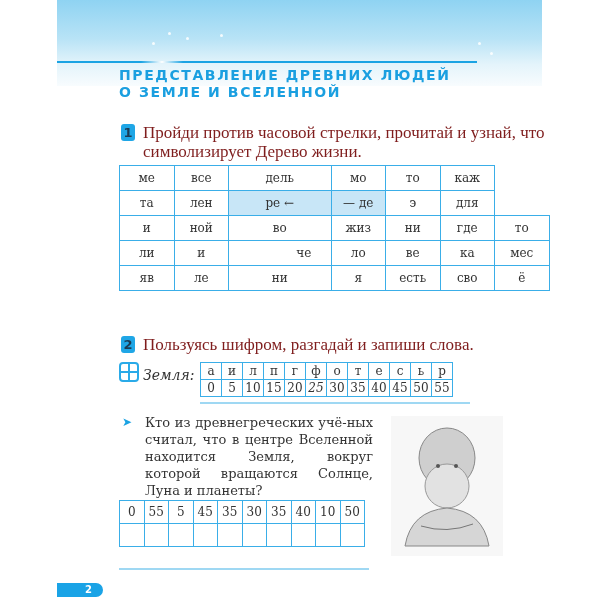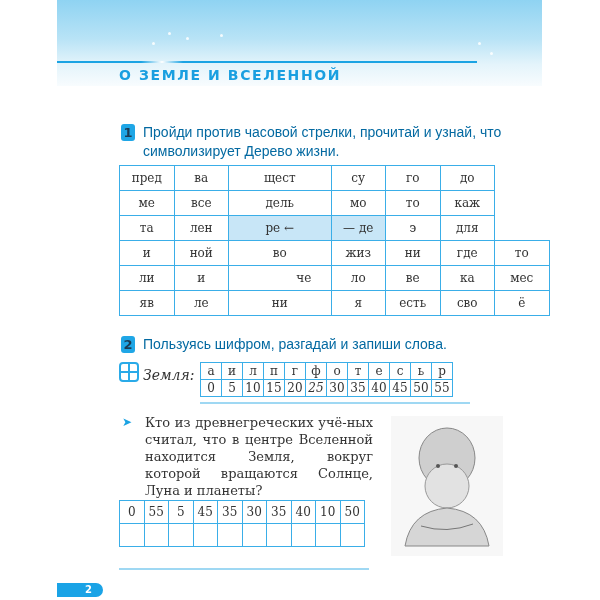--- a/index.html
+++ b/index.html
@@ -8,21 +8,21 @@
     .banner { position:absolute; left:57px; top:0; width:485px; height:86px;
               background:linear-gradient(to bottom, #8fd3f2 0%, #b8e3f6 45%, #e4f4fb 75%, #f8fcfe 100%); }
     .banner-line { position:absolute; left:57px; top:61px; width:420px; height:2px;
                    background:linear-gradient(to right, #1ba3e3 0%, #1ba3e3 20%, #ffffff 25%, #1ba3e3 30%, #1ba3e3 100%); }
     .star { position:absolute; width:3px; height:3px; border-radius:50%; background:#fff; opacity:0.85; }
     .title { position:absolute; left:119px; top:67px; font-family:"DejaVu Sans", sans-serif;
              font-weight:bold; font-size:14px; letter-spacing:1.6px; color:#1a9fe0; line-height:17px; }
     .num-badge { position:absolute; width:14px; height:17px; background:#1fa6e6; color:#1b3b55;
                  font-family:"DejaVu Sans", sans-serif; font-weight:bold; font-size:13px;
                  text-align:center; line-height:17px; border-radius:3px; }
-    .task-text { position:absolute; font-family:Liberation Sans, sans-serif; font-size:14px; color:#0369a1; line-height:19px; }
+    .task-text { position:absolute; font-family:Liberation Serif, serif; font-size:17px; color:#7f1d1d; line-height:19px; }
     table.grid { position:absolute; border-collapse:collapse; }
     table.grid td { border:1.5px solid #3aaee8; text-align:center; font-size:12px; color:#333; padding:0; }
     .empty { border:none !important; }
     .hl { background:#c8e6f7; }
     .key-label { position:absolute; left:143px; top:367px; font-style:italic; font-size:14px; color:#333; }
     .puzzle { position:absolute; left:119px; top:362px; width:20px; height:20px; border:2px solid #2aaae8; border-radius:4px; box-sizing:border-box; }
     .puzzle::before { content:""; position:absolute; left:7px; top:0; width:2px; height:16px; background:#2aaae8; }
     .puzzle::after { content:""; position:absolute; left:0; top:7px; width:16px; height:2px; background:#2aaae8; }
     .question { position:absolute; left:145px; top:414px; width:228px; font-size:13px; line-height:17px; color:#333; text-align:justify; }
     .bullet { position:absolute; left:122px; top:415px; color:#1ba3e3; font-size:12px; }
@@ -38,40 +38,32 @@
 <div class="banner"></div>
 <div class="star" style="left:168px;top:32px"></div>
 <div class="star" style="left:186px;top:37px"></div>
 <div class="star" style="left:220px;top:34px"></div>
 <div class="star" style="left:152px;top:42px"></div>
 <div class="star" style="left:478px;top:42px"></div>
 <div class="star" style="left:490px;top:52px"></div>
 <div class="banner-line"></div>
 
 <div class="title">
+  <div>ПРЕДСТАВЛЕНИЕ ДРЕВНИХ ЛЮДЕЙ</div>
   <div>О ЗЕМЛЕ И ВСЕЛЕННОЙ</div>
 </div>
 
 <div class="num-badge" style="left:121px;top:124px">1</div>
 <div class="task-text" style="left:143px;top:123px">
   <div>Пройди против часовой стрелки, прочитай и узнай, что</div>
   <div>символизирует Дерево жизни.</div>
 </div>
 
 <table class="grid" style="left:119px;top:165px">
   <tbody id="grid-body">
-      <tr>
-        <td style="width: 53.5px; height: 24px;">пред</td>
-        <td style="width: 53.5px; height: 24px;">ва</td>
-        <td style="width: 53.5px; height: 24px;">щест</td>
-        <td style="width: 53.5px; height: 24px;">су</td>
-        <td style="width: 53.5px; height: 24px;">го</td>
-        <td style="width: 53.5px; height: 24px;">до</td>
-        <td class="empty" style="width: 53.5px; height: 24px;"></td>
-      </tr>
       <tr>
         <td style="width: 53.5px; height: 24px;">ме</td>
         <td style="width: 53.5px; height: 24px; margin-top: 20px;">все</td>
         <td style="width: 53.5px; height: 24px;">дель</td>
         <td style="width: 53.5px; height: 24px;">мо</td>
         <td style="width: 53.5px; height: 24px;">то</td>
         <td style="width: 53.5px; height: 24px;">каж</td>
         <td class="empty" style="width: 53.5px; height: 24px;"></td>
       </tr>
       <tr>

